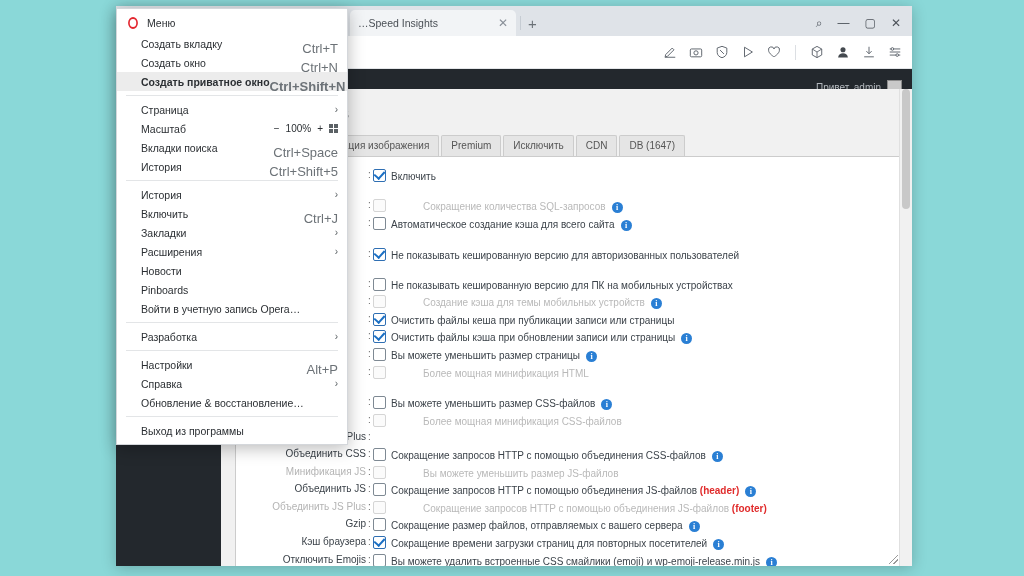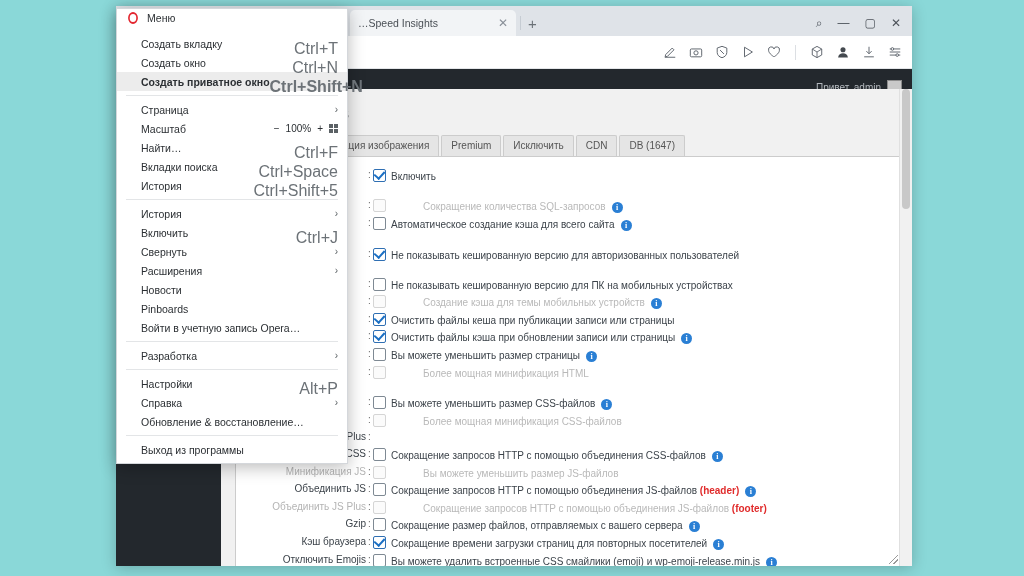--- a/index.html
+++ b/index.html
@@ -163,34 +163,34 @@
 
   
   .opmenu{
     position:absolute;left:116px;top:8px;width:230px;
     background:#fff;border:1px solid #d4d7db;
     box-shadow:0 3px 16px rgba(0,0,0,.28);
     padding:3px 0 4px;z-index:40;
     font-size:10.5px;color:#2b2f33;
   }
   .opmenu-head{
-    display:flex;gap:8px;height:22px;padding:0 10px;
+    display:flex;align-items:center;gap:8px;height:22px;padding:0 10px;
   }
   .o-logo{
     width:12px;height:12px;border-radius:50%;
     border:2.4px solid #e3262f;box-sizing:border-box;
     transform:scaleX(.82);
   }
   .om-item{
     display:flex;align-items:center;height:19px;padding:0 9px 0 24px;
     white-space:nowrap;color:#2b2f33;
   }
   .om-item.hl{background:#ececec;font-weight:bold;}
   .om-item .lbl{flex:1;}
-  .om-item .acc{color:#6c7277;font-size:16px;margin-top:10px;}
+  .om-item .acc{color:#6c7277;font-size:13px;margin-top:10px;}
   .om-item .arr{color:#5b6165;font-size:10px;padding-left:8px;}
   .om-sep{height:1px;background:#e3e5e7;margin:4px 9px;}
   .zoomctl{display:flex;align-items:center;gap:6px;color:#2b2f33;font-size:10px;}
   .zoomctl .sq{
     width:9px;height:9px;display:inline-block;
     background:
       linear-gradient(#5b6165,#5b6165) 0 0/4px 4px no-repeat,
       linear-gradient(#5b6165,#5b6165) 5px 0/4px 4px no-repeat,
       linear-gradient(#5b6165,#5b6165) 0 5px/4px 4px no-repeat,
       linear-gradient(#5b6165,#5b6165) 5px 5px/4px 4px no-repeat;
@@ -496,42 +496,38 @@
         <div class="om-item">
           <span class="lbl">Масштаб</span>
           <span class="zoomctl">
             <span>−</span>
             <span>100%</span>
             <span>+</span>
             <span class="sq"></span>
           </span>
         </div>
         <div class="om-item">
-          <span class="lbl">Найти…</span>
-          <span class="acc">Ctrl+F</span>
-        </div>
-        <div class="om-item">
           <span class="lbl">Вкладки поиска</span>
           <span class="acc">Ctrl+Space</span>
         </div>
         <div class="om-item">
           <span class="lbl">История</span>
           <span class="acc">Ctrl+Shift+5</span>
         </div>
         <div class="om-sep"></div>
         <div class="om-item">
           <span class="lbl">История</span>
           <span class="arr">›</span>
         </div>
         <div class="om-item">
           <span class="lbl">Включить</span>
           <span class="acc">Ctrl+J</span>
         </div>
         <div class="om-item">
-          <span class="lbl">Свернуть</span>
+          <span class="lbl">Закладки</span>
           <span class="arr">›</span>
         </div>
         <div class="om-item">
           <span class="lbl">Расширения</span>
           <span class="arr">›</span>
         </div>
         <div class="om-item">
           <span class="lbl">Новости</span>
         </div>
         <div class="om-item">

